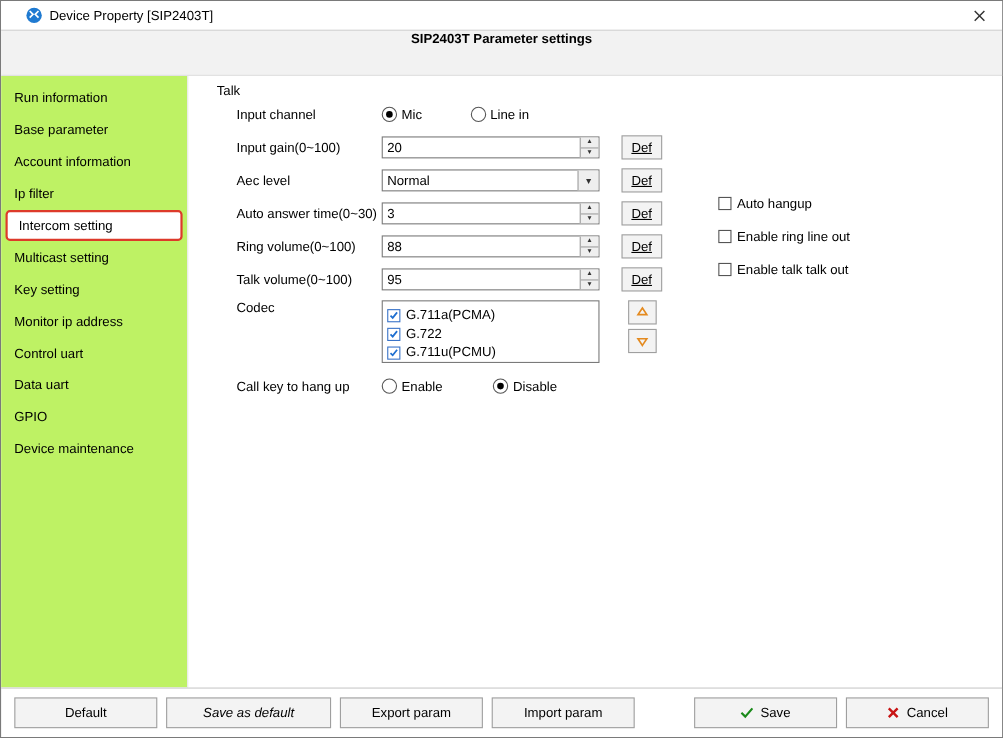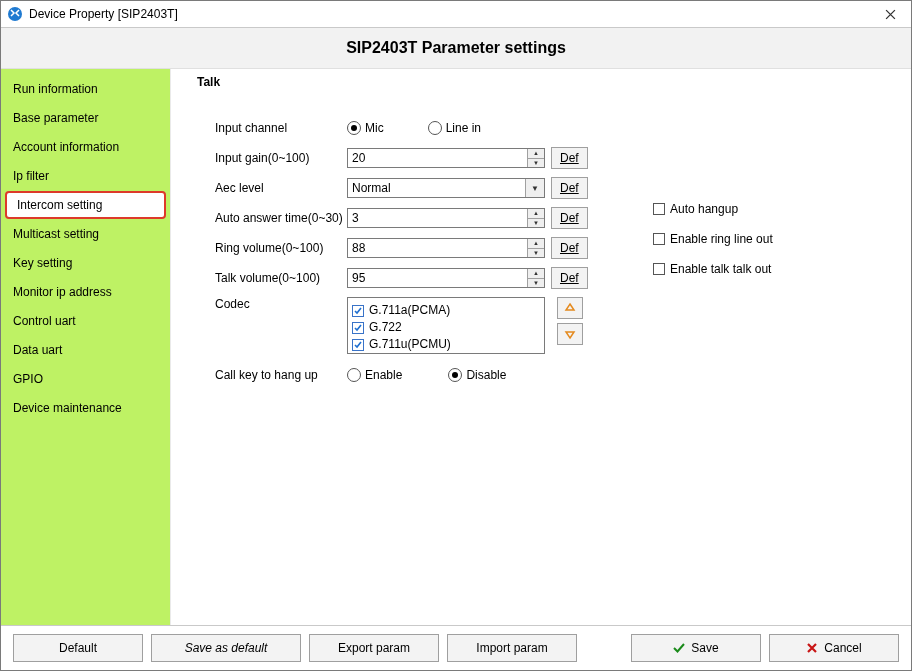--- a/index.html
+++ b/index.html
@@ -18,20 +18,21 @@
     display: flex;
     flex-direction: column;
     background: #fff;
   }
   .titlebar {
     height: 26px;
     display: flex;
     align-items: center;
     border-bottom: 1px solid #c9c9c9;
     background: #fff;
+    padding-left: 16px;
   }
   .titlebar .app-icon {
     width: 16px; height: 16px;
     margin: 0 6px 0 6px;
     display: inline-block;
   }
   .titlebar .title-text {
     flex: 1;
     font-size: 12px;
   }
@@ -42,24 +43,24 @@
     align-items: center;
     justify-content: center;
     cursor: default;
   }
 
   .header-band {
     height: 40px;
     background: #f2f2f2;
     border-bottom: 1px solid #e0e0e0;
     display: flex;
-    align-items: center;
+    align-items: flex-start;
     justify-content: center;
     font-weight: bold;
-    font-size: 16px;
+    font-size: 12px;
   }
 
   .body-area {
     flex: 1;
     display: flex;
     overflow: hidden;
   }
 
   .sidebar {
     width: 170px;
@@ -80,35 +81,35 @@
     margin: 0 4px 1px 4px;
     background: #fff;
   }
 
   .content {
     flex: 1;
     padding: 6px 14px 0 26px;
     position: relative;
   }
   .section-title {
-    font-weight: bold;
-    margin-bottom: 24px;
+    font-weight: normal;
+    margin-bottom: 0;
   }
 
   .row {
     display: flex;
     align-items: center;
     height: 30px;
   }
   .lbl {
     width: 150px;
     padding-left: 18px;
     box-sizing: border-box;
   }
-  .ctrl { display: flex; align-items: center; gap: 6px; }
+  .ctrl { display: flex; align-items: center; gap: 20px; }
 
   .radio-group { display: flex; align-items: center; gap: 44px; }
   .radio-dot {
     width: 12px; height: 12px; border: 1px solid #555; border-radius: 50%;
     display: inline-flex; align-items: center; justify-content: center;
     margin-right: 4px; background: #fff;
   }
   .radio-dot.checked::after {
     content: ""; width: 6px; height: 6px; background: #000; border-radius: 50%;
   }

